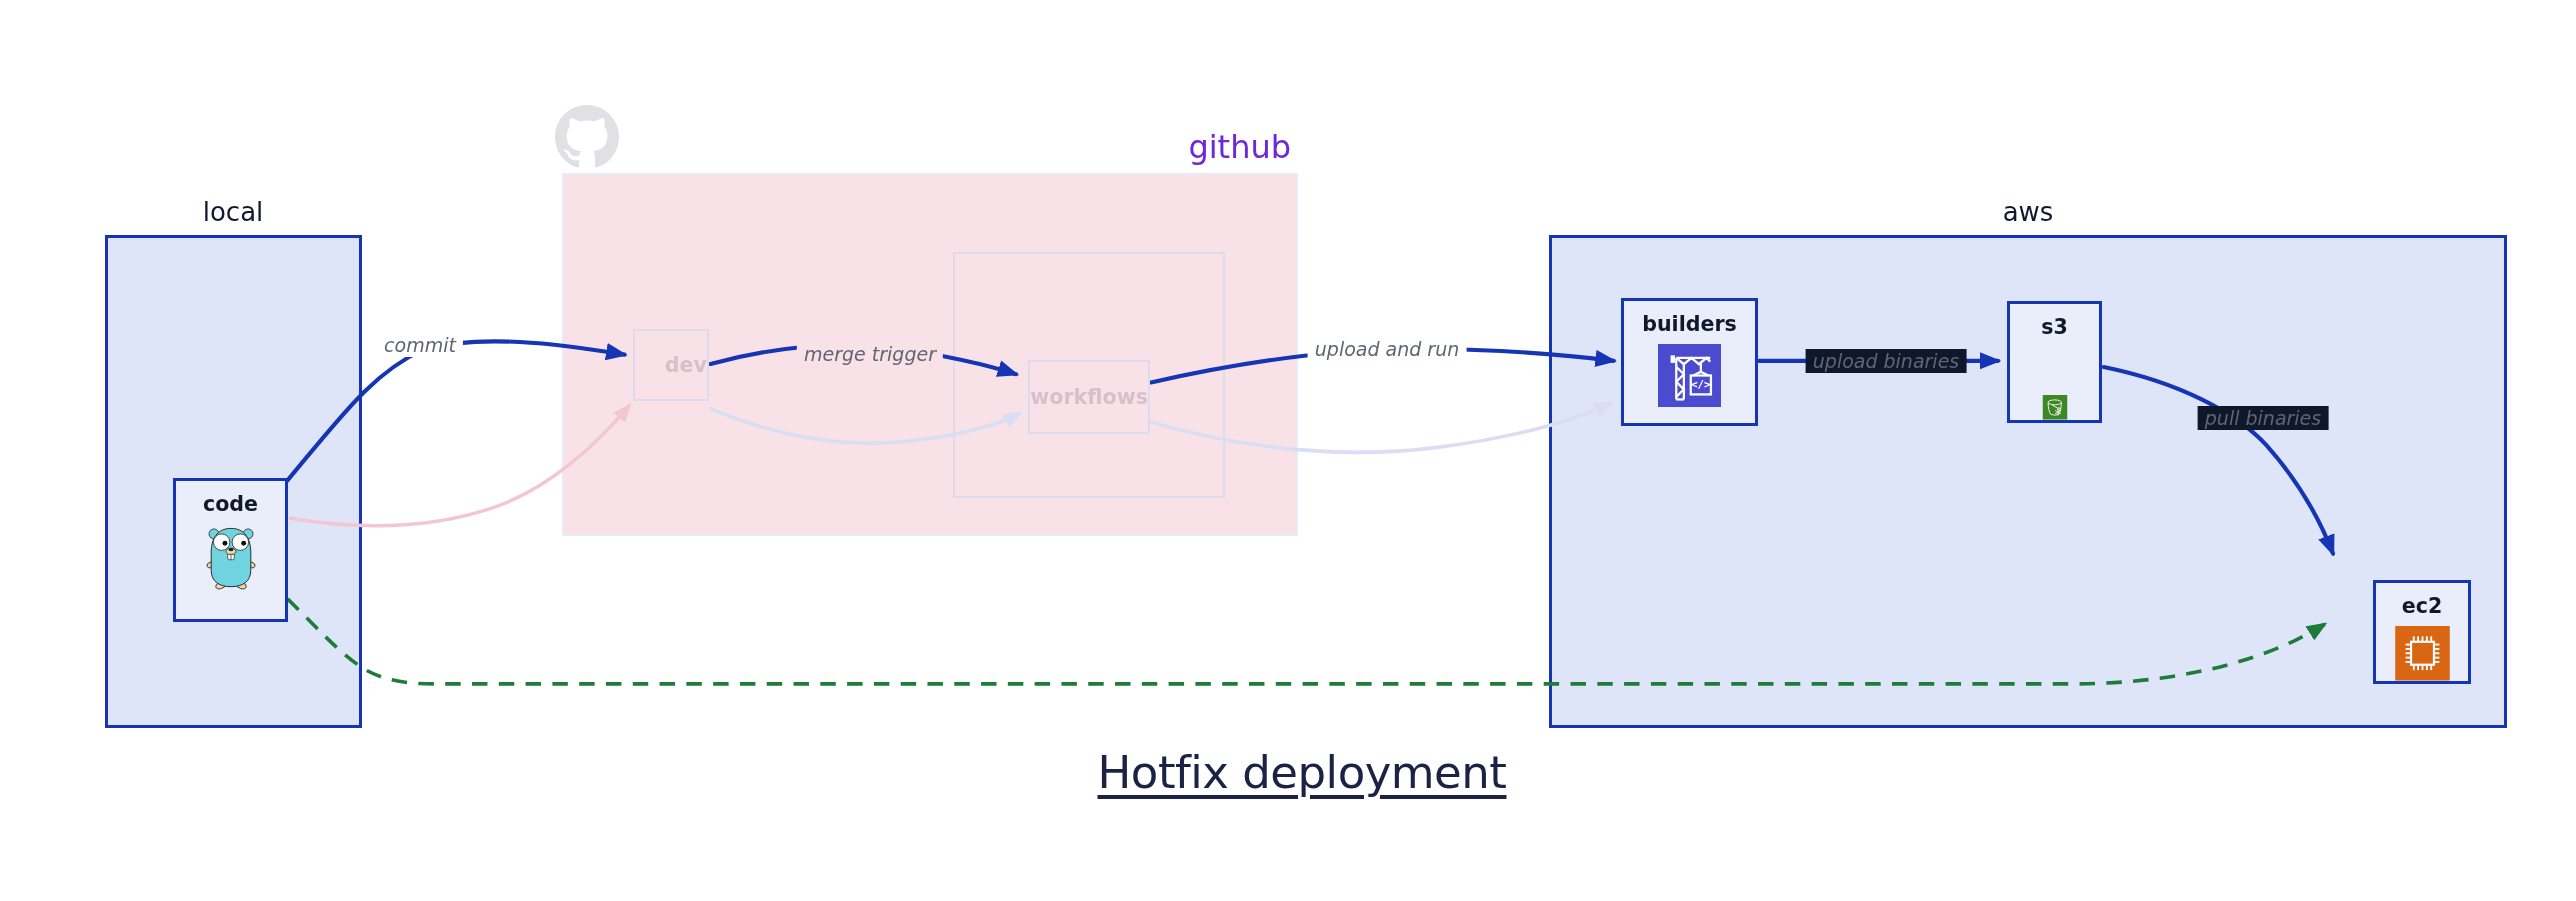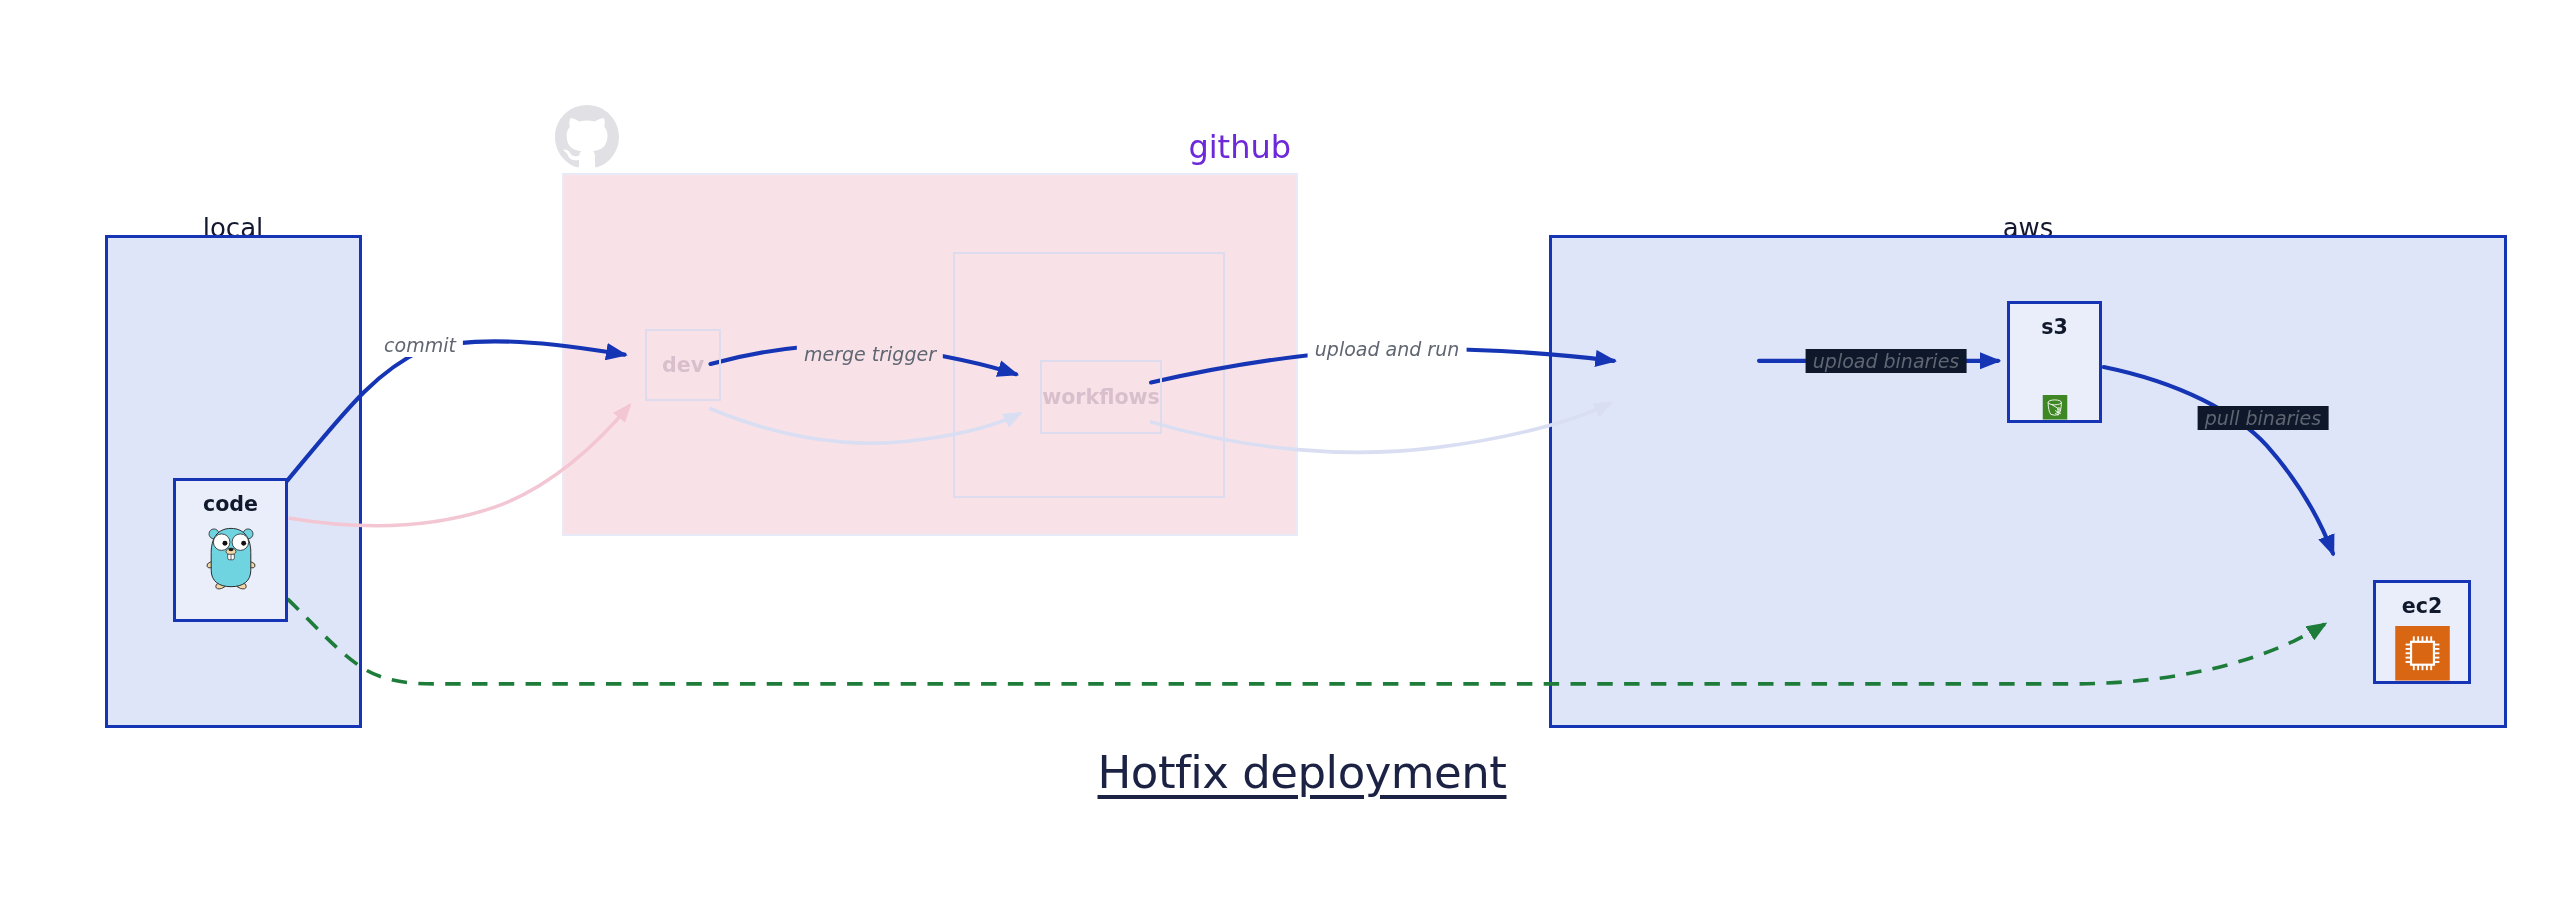--- a/index.html
+++ b/index.html
@@ -4,30 +4,30 @@
 <style>
   html,body{margin:0;padding:0;background:#ffffff;}
   .canvas{position:relative;width:2604px;height:902px;background:#ffffff;overflow:hidden;
           font-family:"DejaVu Sans","Liberation Sans",sans-serif;}
   
   .container{position:absolute;box-sizing:border-box;}
   .c-blue{background:#dee5f8;border:3.1px solid #1535b5;}
   .c-pink{background:#f8e2e8;border:2.1px solid #e8ebf7;}
   .c-faded{background:transparent;border:2.1px solid #dcdcee;}
   .container-label{position:absolute;color:#131830;font-size:26px;font-weight:500;
-                   transform:translateX(-50%);white-space:nowrap;margin-top:16px;}
+                   transform:translateX(-50%);white-space:nowrap;}
   .github-label{position:absolute;color:#6d28d9;font-size:32px;font-weight:500;text-align:right;}
   .master-label{position:absolute;color:#e9cdd8;font-size:28px;font-weight:500;transform:translateX(-50%);}
   
   .node{position:absolute;box-sizing:border-box;background:#eaeefb;border:3.1px solid #1535b5;
         display:flex;flex-direction:column;align-items:center;z-index:4;}
   .node-label{color:#10182b;font-size:20.6px;font-weight:bold;margin-top:11.3px;}
   .node-icon{margin-top:8.2px;}
   .faded-node{position:absolute;box-sizing:border-box;border:2.1px solid #dcdcee;
-              display:flex;align-items:center;justify-content:center;z-index:4;margin-left:12px;}
+              display:flex;align-items:center;justify-content:flex-end;z-index:4;}
   .faded-node-label{color:#d9bfcc;font-size:20.6px;font-weight:bold;}
   
   .edge-label{position:absolute;transform:translate(-50%,-50%);color:#5f6672;font-size:19px;
               font-style:italic;white-space:nowrap;padding:1px 7.2px;z-index:5;}
   .bg-white{background:#ffffff;}
   .bg-pink{background:#f8e2e8;}
   .bg-aws{background:#0f172a;}
   
   svg.edges{position:absolute;left:0;top:0;z-index:3;pointer-events:none;}
   .octocat{position:absolute;z-index:2;}
@@ -104,20 +104,39 @@
     </svg>
   </div>
 
   <div class="faded-node" style="left:633px;top:329px;width:76px;height:72px;">
     <div class="faded-node-label">dev</div>
   </div>
   <div class="faded-node" style="left:1028px;top:360px;width:122px;height:74px;">
     <div class="faded-node-label">workflows</div>
   </div>
 
+  <div class="node" style="left:1621px;top:298px;width:137px;height:128px;">
+    <div class="node-label">builders</div>
+    <svg class="node-icon" width="63" height="63" viewBox="0 0 100 100">
+      <rect x="0" y="0" width="100" height="100" fill="#4b4bcf"></rect>
+      <g stroke="#ffffff" stroke-width="3.6" fill="none">
+        <rect x="20" y="18" width="7" height="12" fill="#ffffff" stroke="none"></rect>
+        <line x1="29" y1="22" x2="83" y2="22"></line>
+        <path d="M29 22 L41 32 L53 22 L65 32 L77 22 L83 28"></path>
+        <line x1="29" y1="22" x2="29" y2="88"></line>
+        <line x1="41" y1="32" x2="41" y2="88"></line>
+        <path d="M29 36 L41 48 L29 60 L41 72 L29 84"></path>
+        <line x1="29" y1="88" x2="41" y2="88"></line>
+        <line x1="68" y1="28" x2="68" y2="44"></line>
+        <path d="M56 50 L68 44 L80 50"></path>
+        <rect x="52" y="50" width="32" height="30"></rect>
+      </g>
+      <text x="68" y="70" font-size="17" font-weight="bold" fill="#ffffff" text-anchor="middle" font-family="DejaVu Sans Mono, monospace">&lt;/&gt;</text>
+    </svg>
+  </div>
 
   <div class="node" style="left:2007px;top:301px;width:95px;height:122px;gap:48px;">
     <div class="node-label">s3</div>
     <svg class="node-icon" width="54" height="54" viewBox="0 0 100 100">
       <rect x="0" y="0" width="100" height="100" fill="#3f8624"></rect>
       <g stroke="#ffffff" stroke-width="3.6" fill="none">
         <ellipse cx="49" cy="30" rx="27" ry="10"></ellipse>
         <path d="M22 30 C22 52 26 70 33 79"></path>
         <path d="M76 30 C76 52 72 70 65 79"></path>
         <path d="M33 79 Q49 86 65 79"></path>

